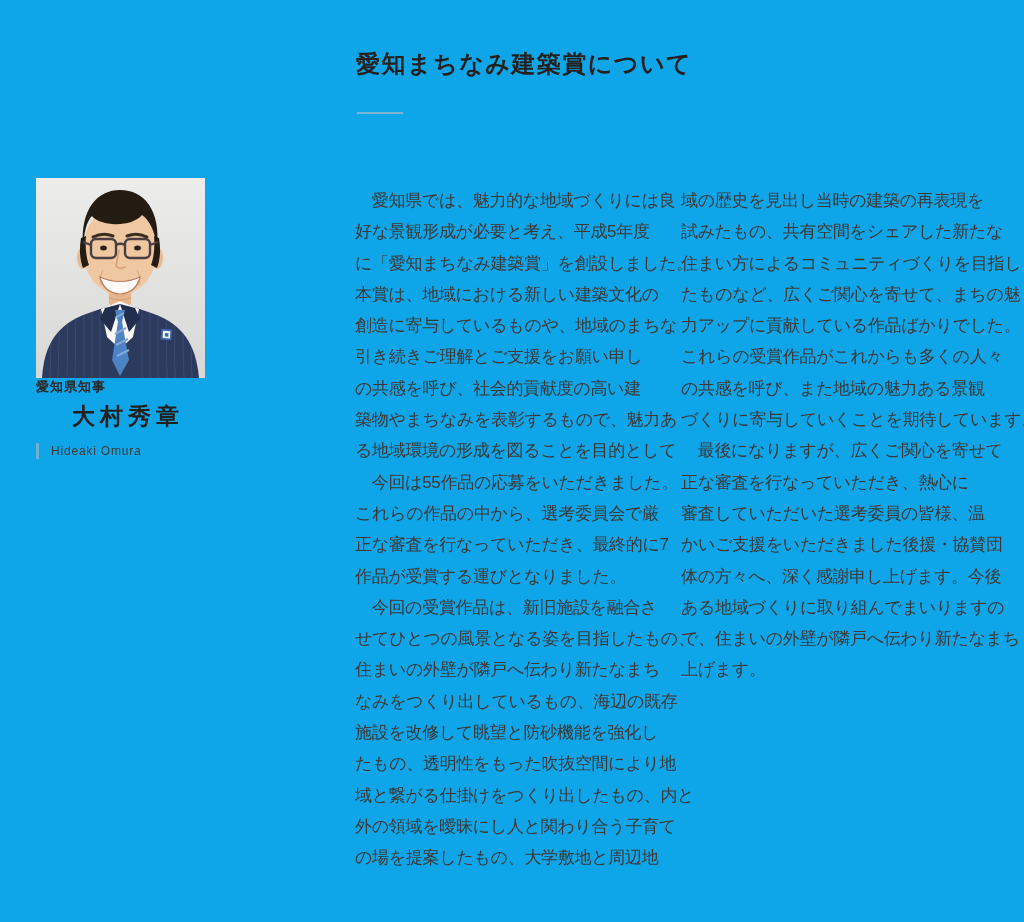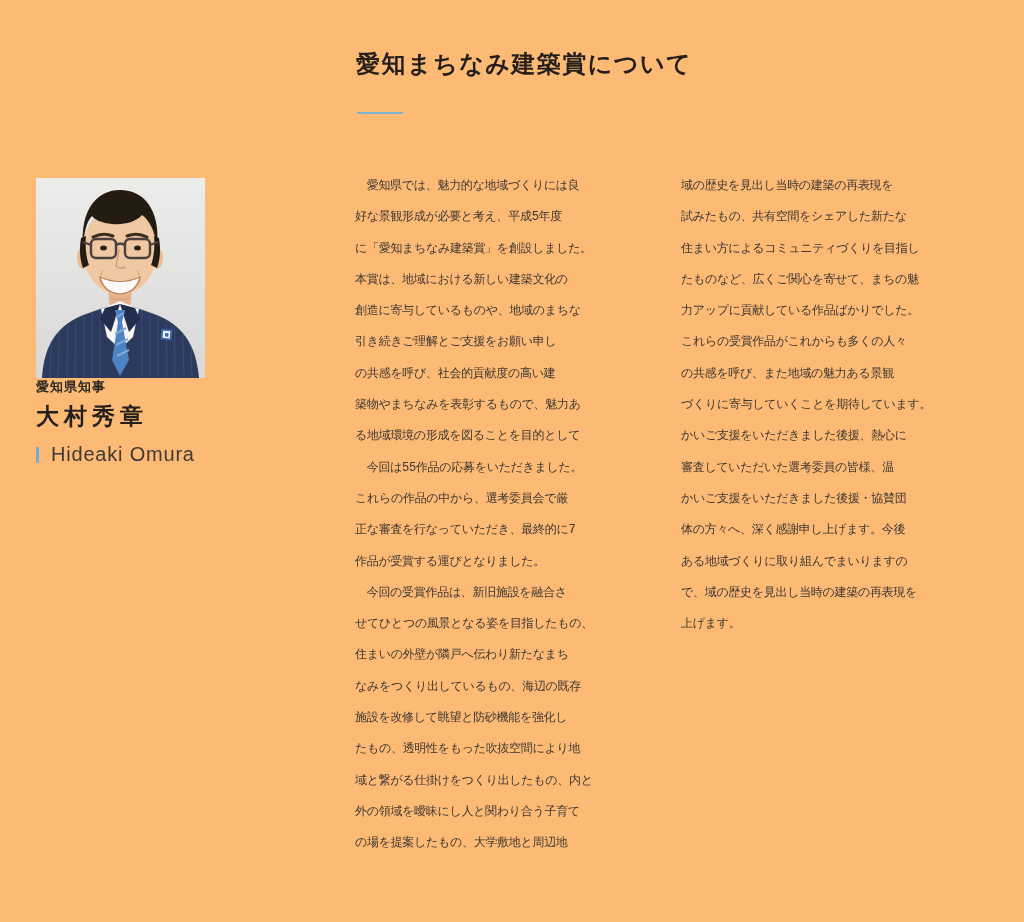--- a/index.html
+++ b/index.html
@@ -1,20 +1,20 @@
 <!DOCTYPE html>
 <html><head>
 <meta charset="utf-8">
 <style>
   html, body { margin: 0; padding: 0; background: #ffffff; }
   .page {
     position: relative;
     width: 1024px;
     height: 922px;
-    background: #fdba74;
+    background: #0ea5e9;
     font-family: "Liberation Sans", "DejaVu Sans", sans-serif;
     overflow: hidden;
   }
   .title {
     position: absolute;
     left: 356px;
     top: 48px;
     margin: 0;
     font-size: 24px;
     font-weight: bold;
@@ -45,45 +45,45 @@
     font-weight: bold;
     color: #2b2622;
     letter-spacing: 1px;
   }
   .name {
     margin-top: 5px;
     font-size: 23px;
     font-weight: bold;
     color: #241f1b;
     letter-spacing: 5px;
+    margin-left: 36px;
   }
   .name-en-row {
     margin-top: 11px;
     display: flex;
     align-items: center;
   }
   .accent-bar {
     width: 3px;
     height: 16px;
     background: #6fafd2;
     flex: 0 0 auto;
   }
   .name-en {
     margin-left: 12px;
-    font-size: 20px;
+    font-size: 12px;
     color: #3e3a36;
     letter-spacing: 0.8px;
   }
   .col {
     position: absolute;
-    top: 171px;
+    top: 185px;
     width: 315px;
     color: #3c3733;
-    font-size: 12px;
-    font-family: Liberation Mono, monospace;
+    font-size: 17px;
   }
   .col .line {
     height: 31.3px;
     line-height: 31.3px;
     white-space: nowrap;
     letter-spacing: -0.3px;
   }
   .col1 { left: 355px; }
   .col2 { left: 681px; }
 </style>
@@ -215,22 +215,23 @@
 
   <div class="col col2">
       <div class="line">域の歴史を見出し当時の建築の再表現を</div>
       <div class="line">試みたもの、共有空間をシェアした新たな</div>
       <div class="line">住まい方によるコミュニティづくりを目指し</div>
       <div class="line">たものなど、広くご関心を寄せて、まちの魅</div>
       <div class="line">力アップに貢献している作品ばかりでした。</div>
       <div class="line">これらの受賞作品がこれからも多くの人々</div>
       <div class="line">の共感を呼び、また地域の魅力ある景観</div>
       <div class="line">づくりに寄与していくことを期待しています。</div>
-      <div class="line">かいご支援をいただきました後援、熱心に</div>
+      <div class="line">　最後になりますが、広くご関心を寄せて</div>
+      <div class="line">正な審査を行なっていただき、熱心に</div>
       <div class="line">審査していただいた選考委員の皆様、温</div>
       <div class="line">かいご支援をいただきました後援・協賛団</div>
       <div class="line">体の方々へ、深く感謝申し上げます。今後</div>
       <div class="line">ある地域づくりに取り組んでまいりますの</div>
-      <div class="line">で、域の歴史を見出し当時の建築の再表現を</div>
+      <div class="line">で、住まいの外壁が隣戸へ伝わり新たなまち</div>
       <div class="line">上げます。</div>
     </div>
 
 </div>
 
 </body></html>

